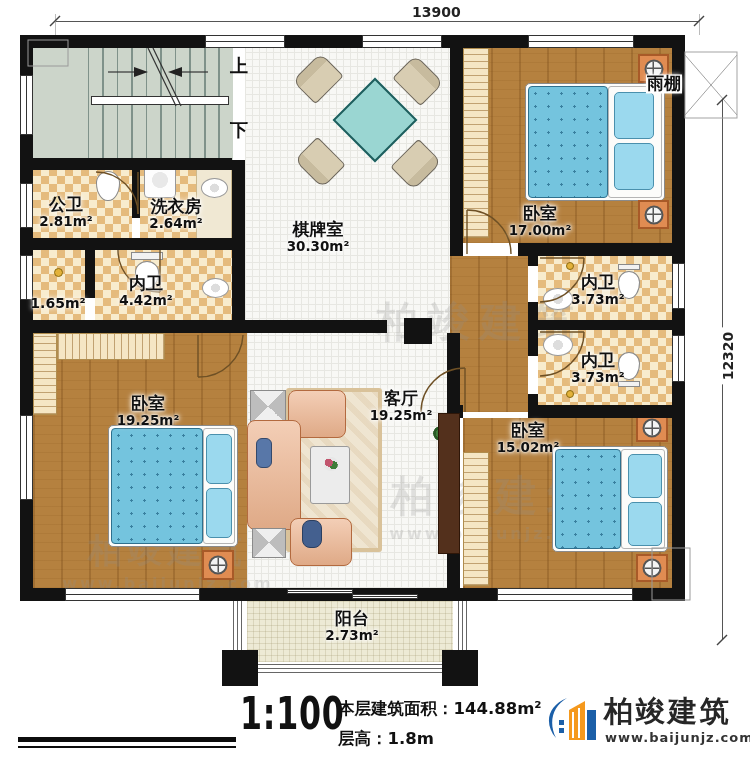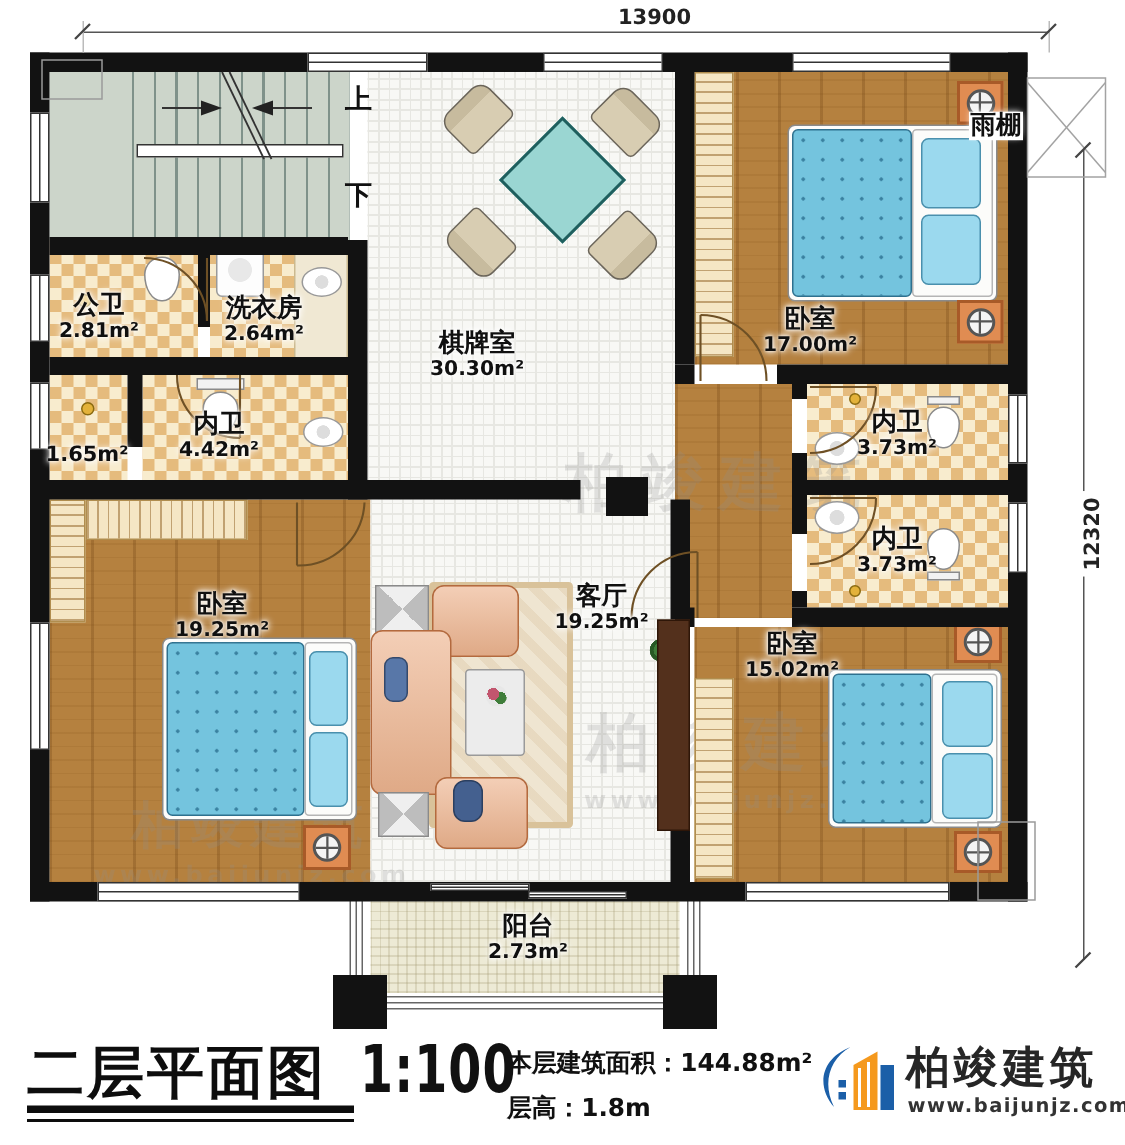--- a/index.html
+++ b/index.html
@@ -348,21 +348,20 @@
     <span class="n">阳台</span>
     <span class="a">2.73m²</span>
   </div>
   <div class="dirlbl" style="left:230px;top:54px;">上</div>
   <div class="dirlbl" style="left:230px;top:118px;">下</div>
   <div class="lblb" style="left:664px;top:84px;">
     <span class="n" style="background:#fff;padding:0 1px;">雨棚</span>
   </div>
 
   <div id="titlebar">
-    <div class="maintitle">二层平面图</div>
     <div class="tl1"></div>
     <div class="tl2"></div>
     <div class="scale">1:100</div>
     <div class="meta1">
       <span>本层建筑面积：</span><span>144.88m²</span>
     </div>
     <div class="meta2">
       <span>层高：</span><span>1.8m</span>
     </div>
     <svg style="position:absolute;left:545px;top:6px;" width="56" height="56" viewBox="0 0 56 56">

